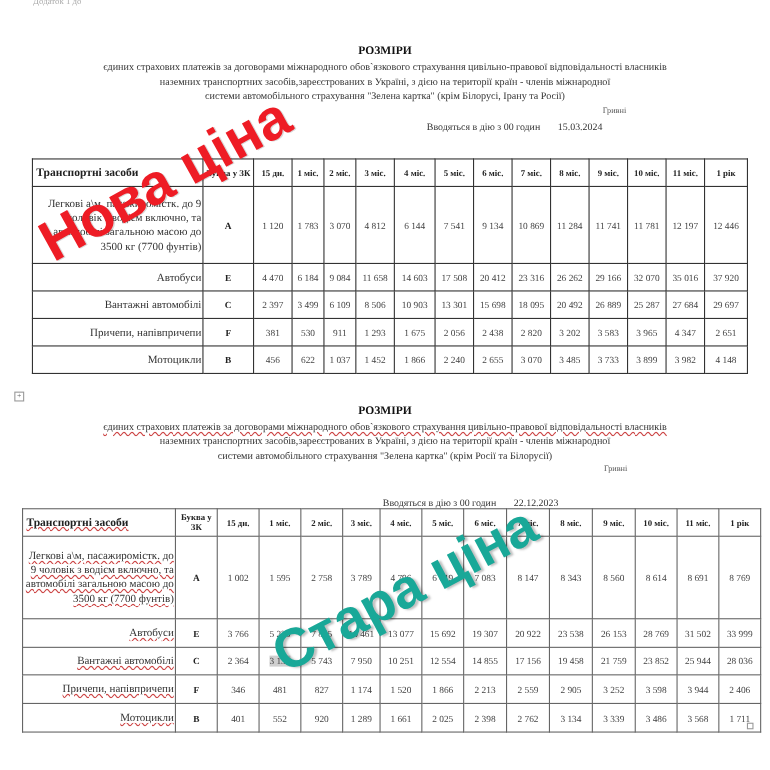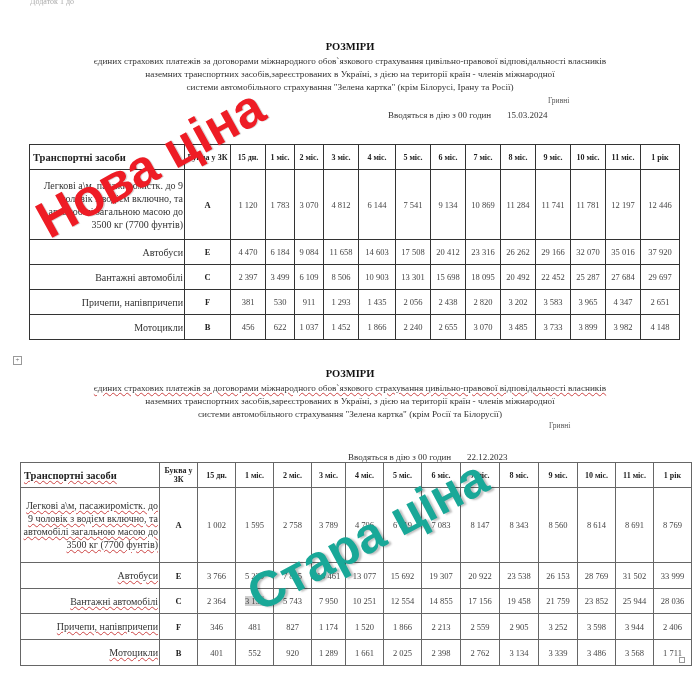--- a/index.html
+++ b/index.html
@@ -128,33 +128,33 @@
         <td class="letter">C</td>
         <td>2 397</td>
         <td>3 499</td>
         <td>6 109</td>
         <td>8 506</td>
         <td>10 903</td>
         <td>13 301</td>
         <td>15 698</td>
         <td>18 095</td>
         <td>20 492</td>
-        <td>22 452</td>
+        <td>26 889</td>
         <td>25 287</td>
         <td>27 684</td>
         <td>29 697</td>
       </tr>
       <tr style="height: 25px;">
         <td class="name">Причепи, напівпричепи</td>
         <td class="letter">F</td>
         <td>381</td>
         <td>530</td>
         <td>911</td>
         <td>1 293</td>
-        <td>1 435</td>
+        <td>1 675</td>
         <td>2 056</td>
         <td>2 438</td>
         <td>2 820</td>
         <td>3 202</td>
         <td>3 583</td>
         <td>3 965</td>
         <td>4 347</td>
         <td>2 651</td>
       </tr>
       <tr style="height: 25px;">

